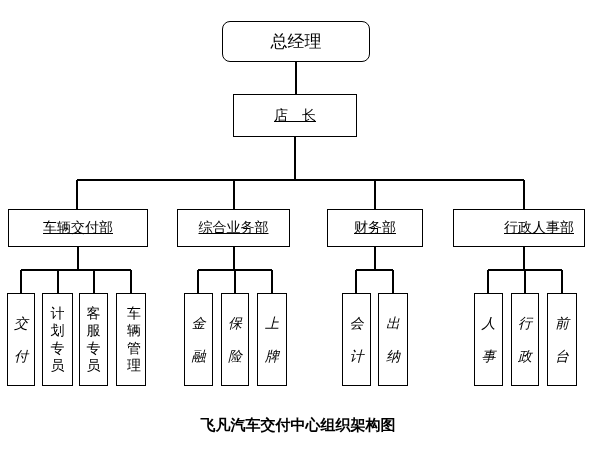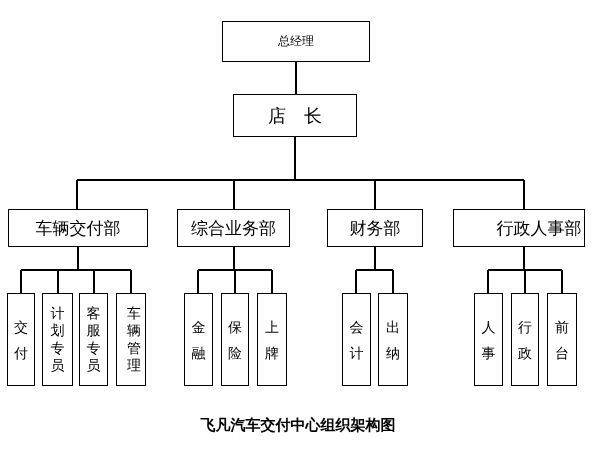--- a/index.html
+++ b/index.html
@@ -27,30 +27,30 @@
   .box {
     position: absolute;
     box-sizing: border-box;
     border: 1.5px solid #000000;
     background: #ffffff;
     display: flex;
     align-items: center;
     justify-content: center;
     text-align: center;
   }
-  .lvl1 { font-size: 12px; }
-  .lvl2 { font-size: 18px; }
-  .dept { font-size: 17px; }
+  .lvl1 { font-size: 17px; border-radius: 8px; }
+  .lvl2 { font-size: 14px; text-decoration: underline; }
+  .dept { font-size: 14px; text-decoration: underline; }
   .vbox .vtext {
     width: 16px;
     font-size: 14px;
     word-break: break-all;
     text-align: center;
   }
-  .v2 .vtext { line-height: 26px; }
+  .v2 .vtext { line-height: 33px; font-style: italic; }
   .v4 .vtext { line-height: 17.5px; }
   .caption {
     position: absolute;
     left: 0;
     top: 416px;
     width: 596px;
     text-align: center;
     font-size: 15px;
     font-weight: bold;
   }

